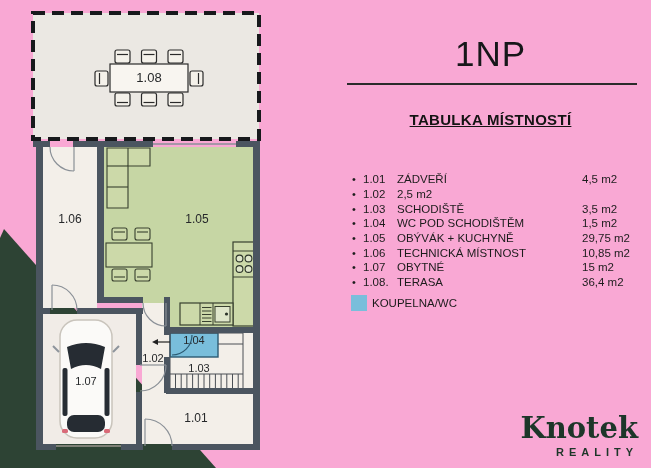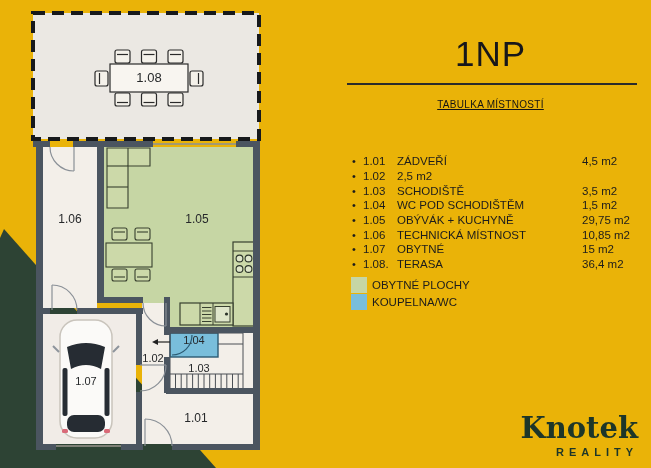--- a/index.html
+++ b/index.html
@@ -1,25 +1,25 @@
 <!DOCTYPE html>
 <html><head>
 <meta charset="utf-8">
 <style>
   html,body{margin:0;padding:0;}
   .page{
     position:relative;width:651px;height:468px;overflow:hidden;
-    background:#eab308;font-family:"Liberation Sans",sans-serif;color:#1c1c1c;
+    background:#f9a8d4;font-family:"Liberation Sans",sans-serif;color:#1c1c1c;
   }
   .plan-svg{position:absolute;left:0;top:0;}
   .panel{position:absolute;left:330px;top:0;width:321px;height:468px;}
   .title{margin-top:36px;text-align:center;font-size:35px;font-weight:normal;
          letter-spacing:1px;line-height:1;color:#17171a;}
   .rule{border:none;border-top:2px solid #2b2b2b;margin:12px 14px 0 17px;}
-  .table-heading{margin-top:14px;text-align:center;font-size:10px;font-weight:normal;
+  .table-heading{margin-top:26px;text-align:center;font-size:15px;font-weight:bold;
          text-decoration:underline;letter-spacing:.3px;color:#141414;}
   .room-list{margin-top:44px;padding:0 8px 0 22px;}
   .room-row{display:grid;grid-template-columns:11px 34px 185px 70px;
          height:14.7px;align-items:center;font-size:11.5px;}
   .bullet{font-size:11px;}
   .room-area{text-align:left;}
   .legend{margin-top:5px;padding-left:21px;}
   .legend-row{display:flex;align-items:center;height:17px;font-size:11.5px;}
   .swatch{width:16px;height:16px;margin-right:5px;flex:0 0 auto;}
   .logo{position:absolute;right:13px;bottom:10px;text-align:right;}
@@ -253,24 +253,20 @@
 
   <div class="room-row">
     <span class="bullet">•</span>
     <span class="room-number">1.08.</span>
     <span class="room-name">TERASA</span>
     <span class="room-area">36,4 m2</span>
   </div>
 </div>
 
     <div class="legend">
-  <div class="legend-row">
-    <span class="swatch" style="background: rgb(198, 214, 164);"></span>
-    <span>OBYTNÉ PLOCHY</span>
-  </div>
 
   <div class="legend-row">
     <span class="swatch" style="background: rgb(121, 190, 219);"></span>
     <span>KOUPELNA/WC</span>
   </div>
 </div>
 
     <div class="logo">
       <div class="logo-name">Knotek</div>
       <div class="logo-sub">REALITY</div>

